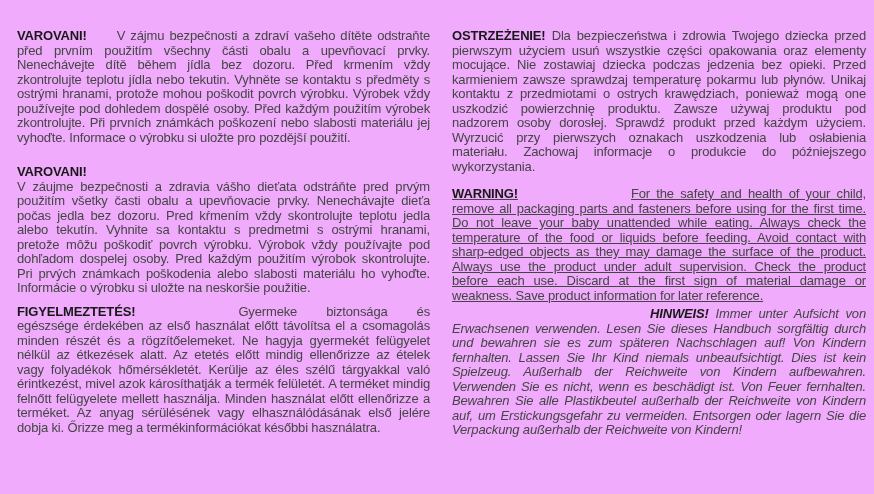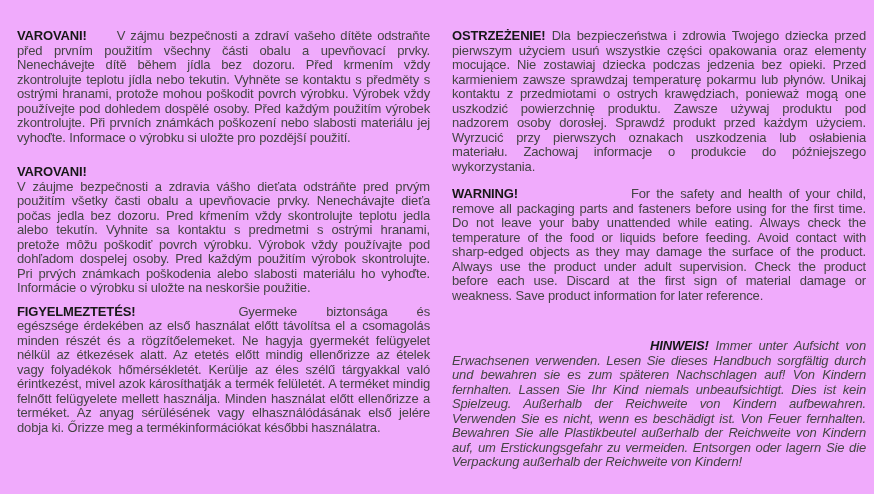--- a/index.html
+++ b/index.html
@@ -45,21 +45,21 @@
   .sp-czech     { width: 30px; }
   .sp-hungarian { width: 103px; }
   .sp-english   { width: 113px; }
 
   
   .indent-german { text-indent: 198px; font-style: italic; }
 
   .sec-czech   { margin-bottom: 20px; }
   .sec-slovak  { margin-bottom: 9px;  }
   .sec-polish  { margin-bottom: 13px; }
-  .sec-english { margin-bottom: 36px; }
+  .sec-english { margin-bottom: 4px; text-decoration: underline; }
 </style>
 </head>
 <body>
 
 <div class="page">
 
   <div class="col col-left">
 
     <section class="sec sec-czech">
       <p class="para"><span class="head">VAROVANI!</span><span class="sp sp-czech"></span><span>V zájmu bezpečnosti a zdraví vašeho dítěte odstraňte před prvním použitím všechny části obalu a upevňovací prvky. Nenechávejte dítě během jídla bez dozoru. Před krmením vždy zkontrolujte teplotu jídla nebo tekutin. Vyhněte se kontaktu s předměty s ostrými hranami, protože mohou poškodit povrch výrobku. Výrobek vždy používejte pod dohledem dospělé osoby. Před každým použitím výrobek zkontrolujte. Při prvních známkách poškození nebo slabosti materiálu jej vyhoďte. Informace o výrobku si uložte pro pozdější použití.</span></p>

